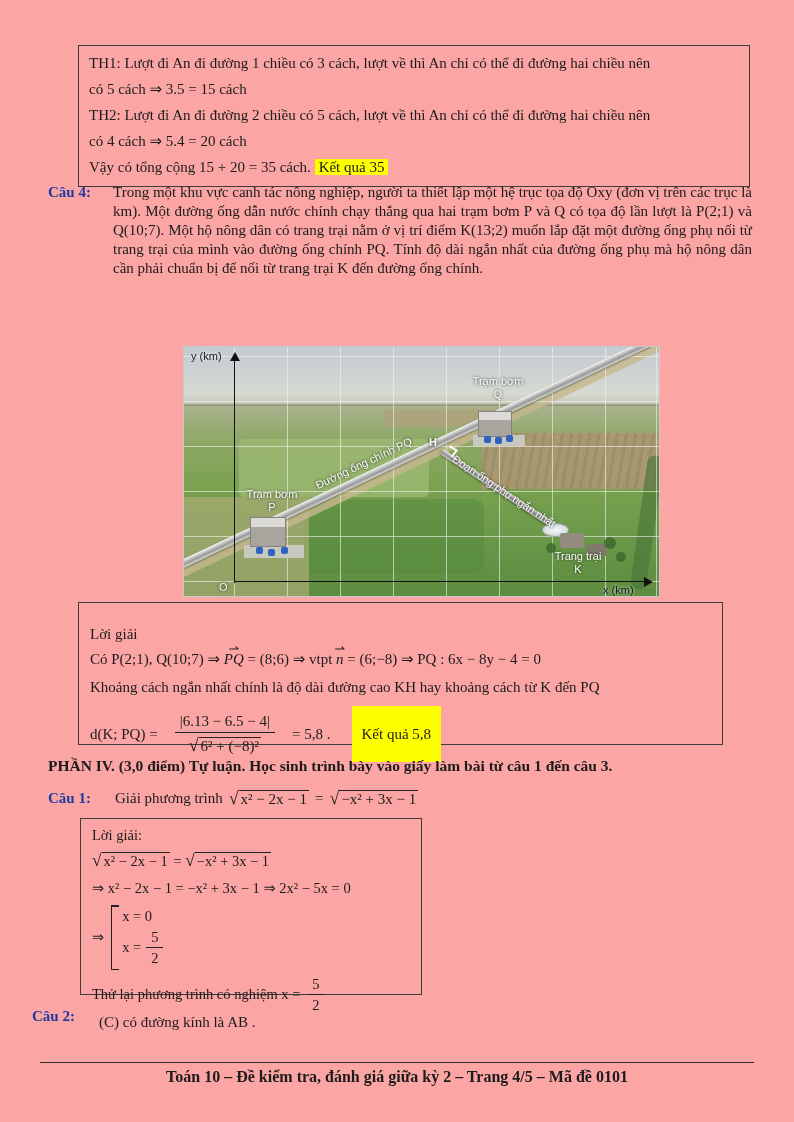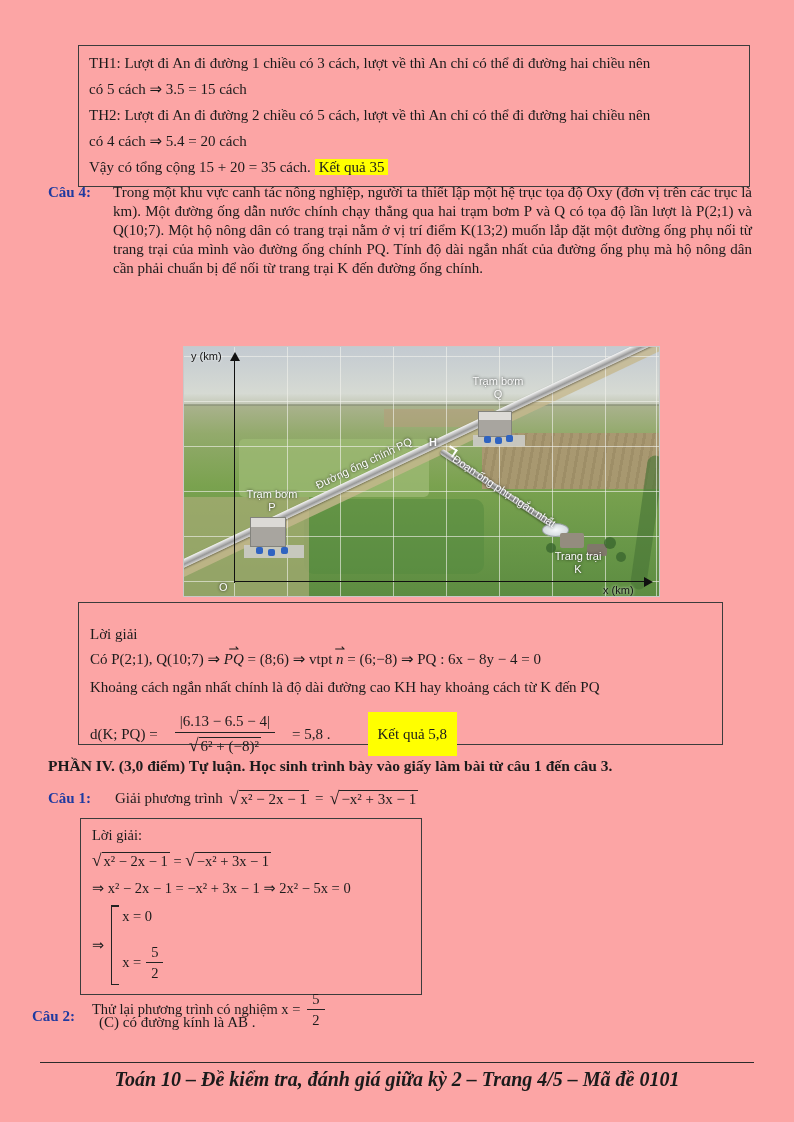--- a/index.html
+++ b/index.html
@@ -99,49 +99,49 @@
   .vec { position:relative; font-style:italic; display:inline-block; }
   .vec::after { content:"⇀"; position:absolute; left:50%; top:-0.78em;
     transform:translateX(-50%); font-size:.85em; font-style:normal; }
   .d-line { display:flex; align-items:center; gap:17px; margin-top:3px; height:58px; }
   .frac { display:inline-block; text-align:center; vertical-align:middle; line-height:1.25; }
   .frac .num { display:block; border-bottom:1.2px solid #222; padding:0 5px 1px; }
   .frac .den { display:block; padding-top:1px; }
   .sqrt { white-space:nowrap; }
   .sqrt::before { content:"√"; font-size:1.2em; }
   .sqrt .rad { border-top:1.2px solid #222; padding:0 2px; }
-  .hl-tall { display:inline-flex; align-items:center; height:44px; padding:0 10px; margin-left:20px; }
+  .hl-tall { display:inline-flex; align-items:center; height:56px; padding:0 10px; margin-left:4px; }
 
   
   .phan4 { position:absolute; left:48px; top:757px; font-weight:bold; font-size:15.5px; }
   .cau1-row { position:absolute; left:48px; top:788px; display:flex; align-items:center; gap:6px; }
   .cau1-row .qlabel { width:61px; }
 
   .solution1 { position:absolute; left:80px; top:818px; width:342px; height:177px;
     border:1.3px solid #3c3c3c; padding:5px 11px; font-size:14.5px; }
   .s1-title { line-height:23px; }
   .s1-l1 { line-height:27px; white-space:nowrap; }
   .s1-l2 { line-height:27px; white-space:nowrap; }
   .cases-line { display:flex; align-items:center; margin-top:3px; }
-  .cases { display:inline-flex; flex-direction:column; justify-content:center; gap:18px;
+  .cases { display:inline-flex; flex-direction:column; justify-content:center; gap:3px;
     padding:3px 0 3px 10px; border-left:1.6px solid #222; position:relative; margin-left:7px; }
   .cases::before, .cases::after { content:""; position:absolute; left:0; width:7px; height:1.6px; background:#222; }
   .cases::before { top:0; } .cases::after { bottom:0; }
   .case-row { display:flex; align-items:center; gap:5px; }
   .check-line { display:flex; align-items:center; gap:7px; margin-top:5px; }
 
   
   .cau2-row { position:absolute; left:32px; top:1007px; width:706px; }
   .cau2-row .qlabel { position:absolute; left:0; top:1px; }
   .cau2-text { margin-left:67px; line-height:30px; }
 
   
   .footer-rule { position:absolute; left:40px; top:1062px; width:714px; border-top:1.7px solid #2b2b2b; }
   .footer { position:absolute; left:0; top:1068px; width:100%; text-align:center;
-    font-weight:bold; font-style:italic; font-size:20px; }
+    font-weight:bold; font-size:16px; }
 </style>
 </head>
 <body>
 
 <div class="page">
 
   <div class="case-box">
     <div>TH1: Lượt đi An đi đường 1 chiều có 3 cách, lượt về thì An chỉ có thể đi đường hai chiều nên</div>
     <div>có 5 cách ⇒ 3.5 = 15 cách</div>
     <div>TH2: Lượt đi An đi đường 2 chiều có 5 cách, lượt về thì An chỉ có thể đi đường hai chiều nên</div>

